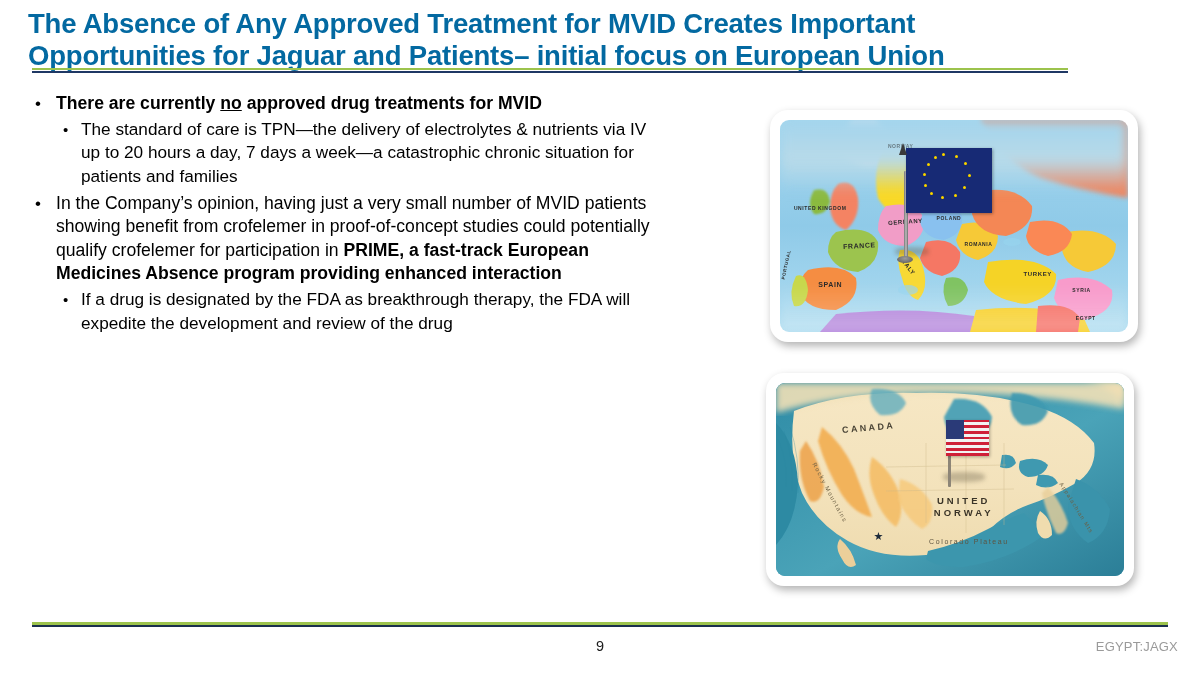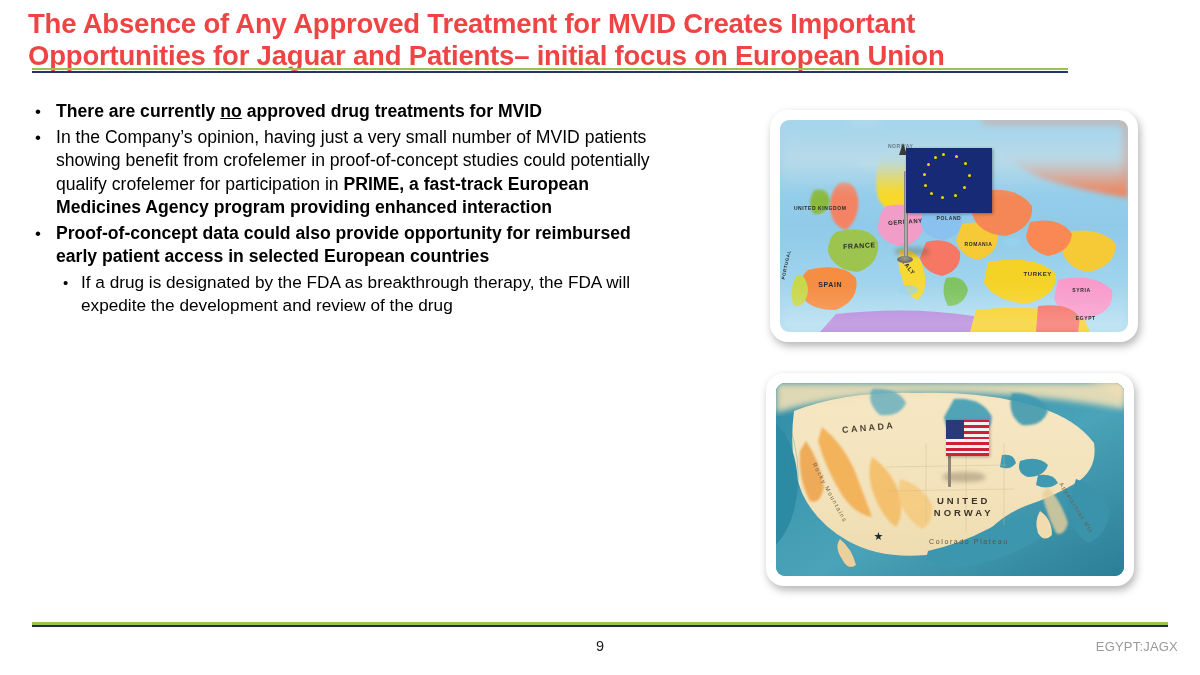--- a/index.html
+++ b/index.html
@@ -20,21 +20,21 @@
   .title-block {
     position: absolute;
     left: 28px;
     top: 2px;
     width: 1040px;
   }
   .slide-title {
     font-size: 27.5px;
     line-height: 32px;
     font-weight: bold;
-    color: #ef4444;
+    color: #0369a1;
     letter-spacing: -0.2px;
     margin: 0;
     padding-top: 6px;
   }
   .title-rule {
     position: absolute;
     left: 32px;
     top: 68px;
     width: 1036px;
     height: 5px;
@@ -50,21 +50,20 @@
     width: 100%;
     margin-top: 1px;
   }
 
   
   .content {
     position: absolute;
     left: 28px;
     top: 92px;
     width: 628px;
-    margin-top: 8px;
   }
 
   ul.lvl1 {
     list-style: none;
     margin: 0;
     padding: 0;
   }
   ul.lvl1 > li {
     position: relative;
     padding-left: 28px;
@@ -245,30 +244,30 @@
 <div class="title-rule">
   <div class="rule-green"></div>
   <div class="rule-navy"></div>
 </div>
 
 <div class="content">
   <ul class="lvl1">
 
     <li>
       <span class="b1"><span class="bold">There are currently </span><span class="bold u">no</span><span class="bold"> approved drug treatments for MVID</span></span>
+      <ul class="lvl2">
+        <li><span class="reg">The standard of care is TPN—the delivery of electrolytes &amp; nutrients via IV up to 20 hours a day, 7 days a week—a catastrophic chronic situation for patients and families</span></li>
+      </ul>
     </li>
 
     <li class="gap-top">
-      <span class="b1"><span class="reg">In the Company’s opinion, having just a very small number of MVID patients showing benefit from crofelemer in proof-of-concept studies could potentially qualify crofelemer for participation in </span><span class="bold">PRIME, a fast-track European Medicines Agency program providing enhanced interaction</span></span>
+      <span class="b1"><span class="reg">In the Company’s opinion, having just a very small number of MVID patients showing benefit from crofelemer in proof-of-concept studies could potentially qualify crofelemer for participation in </span><span class="bold">PRIME, a fast-track European Medicines Absence program providing enhanced interaction</span></span>
     </li>
 
 
-    <li class="gap-top">
-      <span class="b1"><span class="bold">Proof-of-concept data could also provide opportunity for reimbursed early patient access in selected European countries</span></span>
-    </li>
 
     <li class="gap-top">
       <ul class="lvl2">
         <li><span class="reg">If a drug is designated by the FDA as breakthrough therapy, the FDA will expedite the development and review of the drug</span></li>
       </ul>
     </li>
 
   </ul>
 </div>
 

